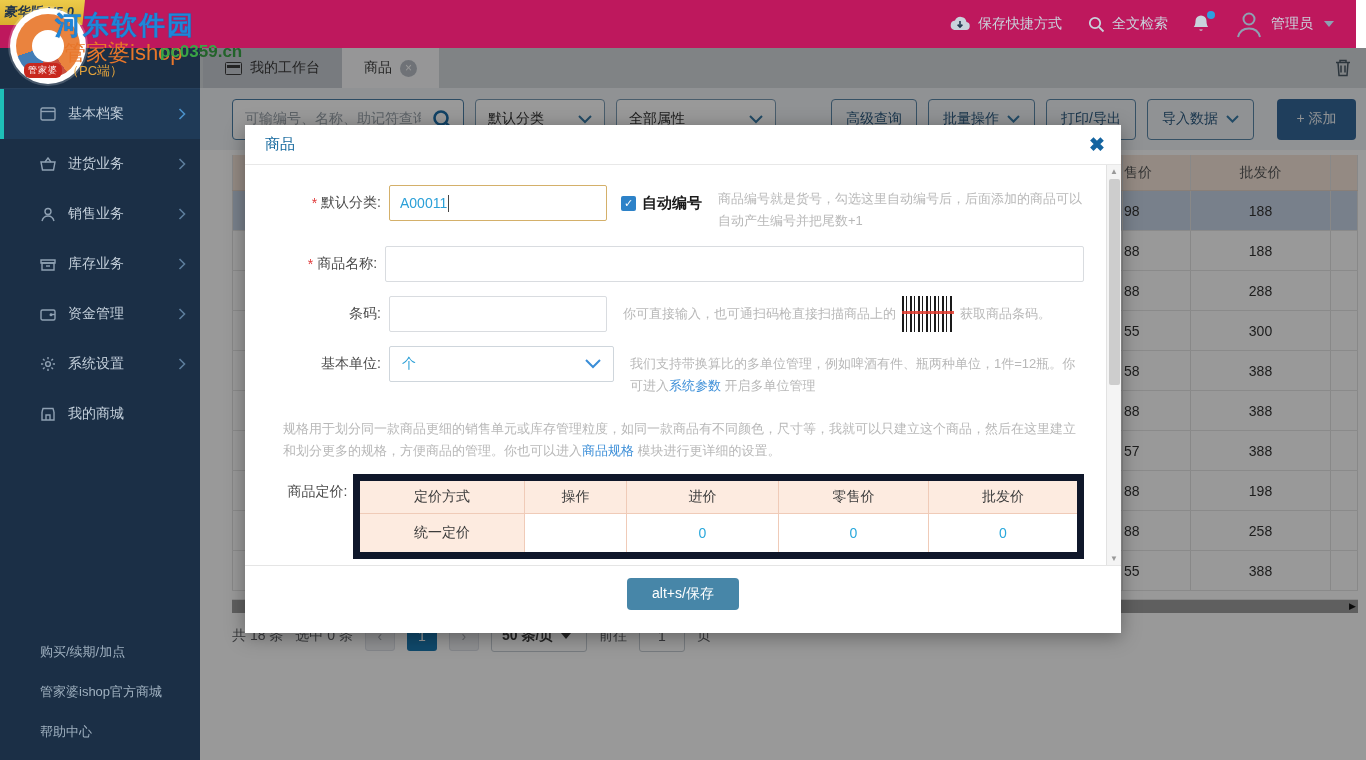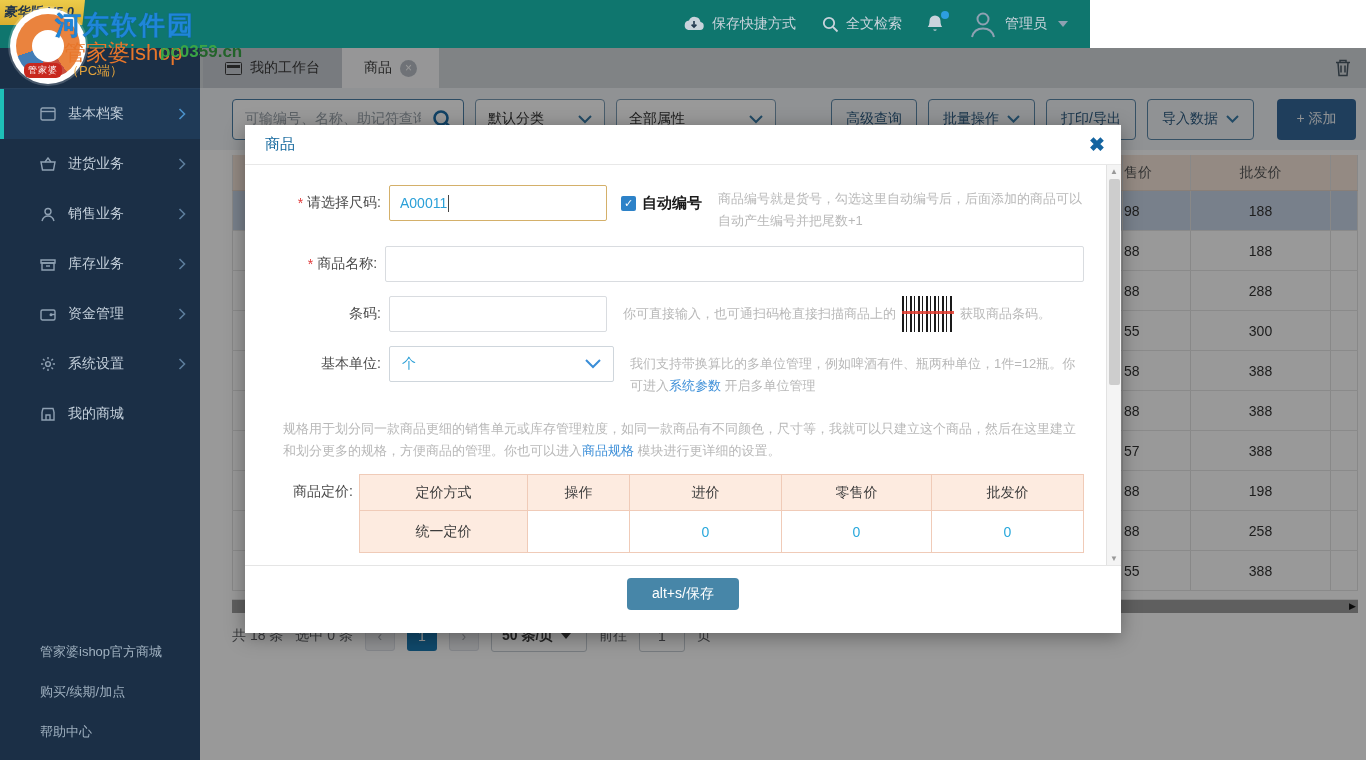--- a/index.html
+++ b/index.html
@@ -1,20 +1,20 @@
 <!DOCTYPE html>
 <html><head>
 <meta charset="utf-8">
 <style>
   * { margin:0; padding:0; box-sizing:border-box; }
   body { font-family:"Liberation Sans", sans-serif; background:#222; }
   .app { position:relative; width:1366px; height:760px; overflow:hidden; background:#fff; font-size:14px; color:#333; }
 
   
-  .topbar { position:absolute; left:0; top:0; width:1090px; height:48px; background:#0f766e; z-index:3; }
+  .topbar { position:absolute; left:0; top:0; width:1356px; height:48px; background:#be185d; z-index:3; }
   .topbar-right { position:absolute; right:14px; top:0; height:48px; display:flex; align-items:center; gap:10px; color:#c9d3dc; font-size:14px; }
   .tb-item { display:flex; align-items:center; gap:7px; cursor:pointer; padding:0 8px; }
   .tb-ico { display:inline-flex; }
   .bell-wrap { position:relative; padding:0 6px; }
   .bell-dot { position:absolute; top:-3px; right:1px; width:8px; height:8px; border-radius:50%; background:#2d9fe0; }
   .caret-down { width:0; height:0; border-left:5px solid transparent; border-right:5px solid transparent; border-top:6px solid #8ea1b2; margin-left:4px; }
 
   
   .sidebar { position:absolute; left:0; top:48px; width:200px; height:712px; background:#1b2f46; z-index:3; }
   .menu { position:absolute; top:40px; left:0; width:200px; border-top:1px solid #27405c; }
@@ -115,21 +115,21 @@
   .h-bar { flex:1; margin:0 0 0 16px; display:flex; align-items:center; flex-wrap:wrap; }
   .barcode { width:52px; height:36px; margin:0 6px; background:repeating-linear-gradient(90deg,#1a1a1a 0 2px,#fff 2px 4px,#1a1a1a 4px 5px,#fff 5px 8px); position:relative; }
   .barcode::after { content:""; position:absolute; left:0; top:15px; width:52px; height:3px; background:#e23b2e; opacity:.85; }
   .selbox { width:225px; height:36px; border:1px solid #cfd6dc; border-radius:2px; display:flex; align-items:center; justify-content:space-between; padding:0 12px; cursor:pointer; }
   .selbox .val { color:#2b9fd6; font-size:14px; }
   .pick { width:218px; height:36px; border:1px solid #d9dce0; border-radius:2px; display:flex; align-items:center; padding:0 10px; cursor:pointer; }
   .pick .val { color:#3d8fd8; font-size:14px; }
   .two-col { display:flex; align-items:flex-start; margin-bottom:12px; }
   .col-left .frow { margin-bottom:10px; }
 
-  .ptable { width:724px; border:1px solid #0f172a; border-collapse:collapse; table-layout:fixed; }
+  .ptable { width:724px; border:7px solid #0f172a; border-collapse:collapse; table-layout:fixed; }
   .ptable th { background:#fdebe0; border:1px solid #f0cbb8; height:36px; font-weight:normal; color:#3c3c3c; font-size:14px; }
   .ptable td { border:1px solid #f0cbb8; height:42px; text-align:center; font-size:14px; background:#fff; }
   .ptable td.mth { background:#fdebe0; color:#3c3c3c; }
   .ptable td.zero { color:#29a8dc; cursor:pointer; }
 
   svg { display:block; }
 </style>
 </head>
 <body>
 
@@ -438,22 +438,22 @@
             <svg width="16" height="14" viewBox="0 0 16 14" fill="none" stroke="currentColor" stroke-width="1.4">
               <path d="M2 5l1-3.5h10L14 5"></path>
               <path d="M2 5v8h12V5"></path>
               <path d="M6 13V8h4v5"></path>
             </svg>
           </span>
         <span>我的商城</span>
       </div>
     </div>
     <div class="side-foot">
+      <div class="sf-item">购买/续期/加点</div>
       <div class="sf-item">管家婆ishop官方商城</div>
-      <div class="sf-item">购买/续期/加点</div>
       <div class="sf-item">帮助中心</div>
     </div>
   </div>
 
   <div class="logo-zone">
     <div class="edition">豪华版 V5.0</div>
     <div class="logo-circle">
       <div class="logo-swirl"></div>
       <div class="logo-seal">管家婆</div>
     </div>
@@ -469,21 +469,21 @@
     <div class="mhead">
       <span class="mtitle">商品</span>
       <span class="mclose">✖</span>
     </div>
 
     <div class="mbody">
 
       <div class="frow">
         <div class="lblwrap">
             <span class="req">*</span>
-            <span class="flbl">请选择尺码:</span>
+            <span class="flbl">默认分类:</span>
           </div>
         <div class="fgap"></div>
         <div class="fk-input">
           <span class="val">A00011</span>
             <span class="caret"></span>
         </div>
         <div class="chkwrap">
           <span class="chk">✓</span>
           <span class="chklbl">自动编号</span>
         </div>

